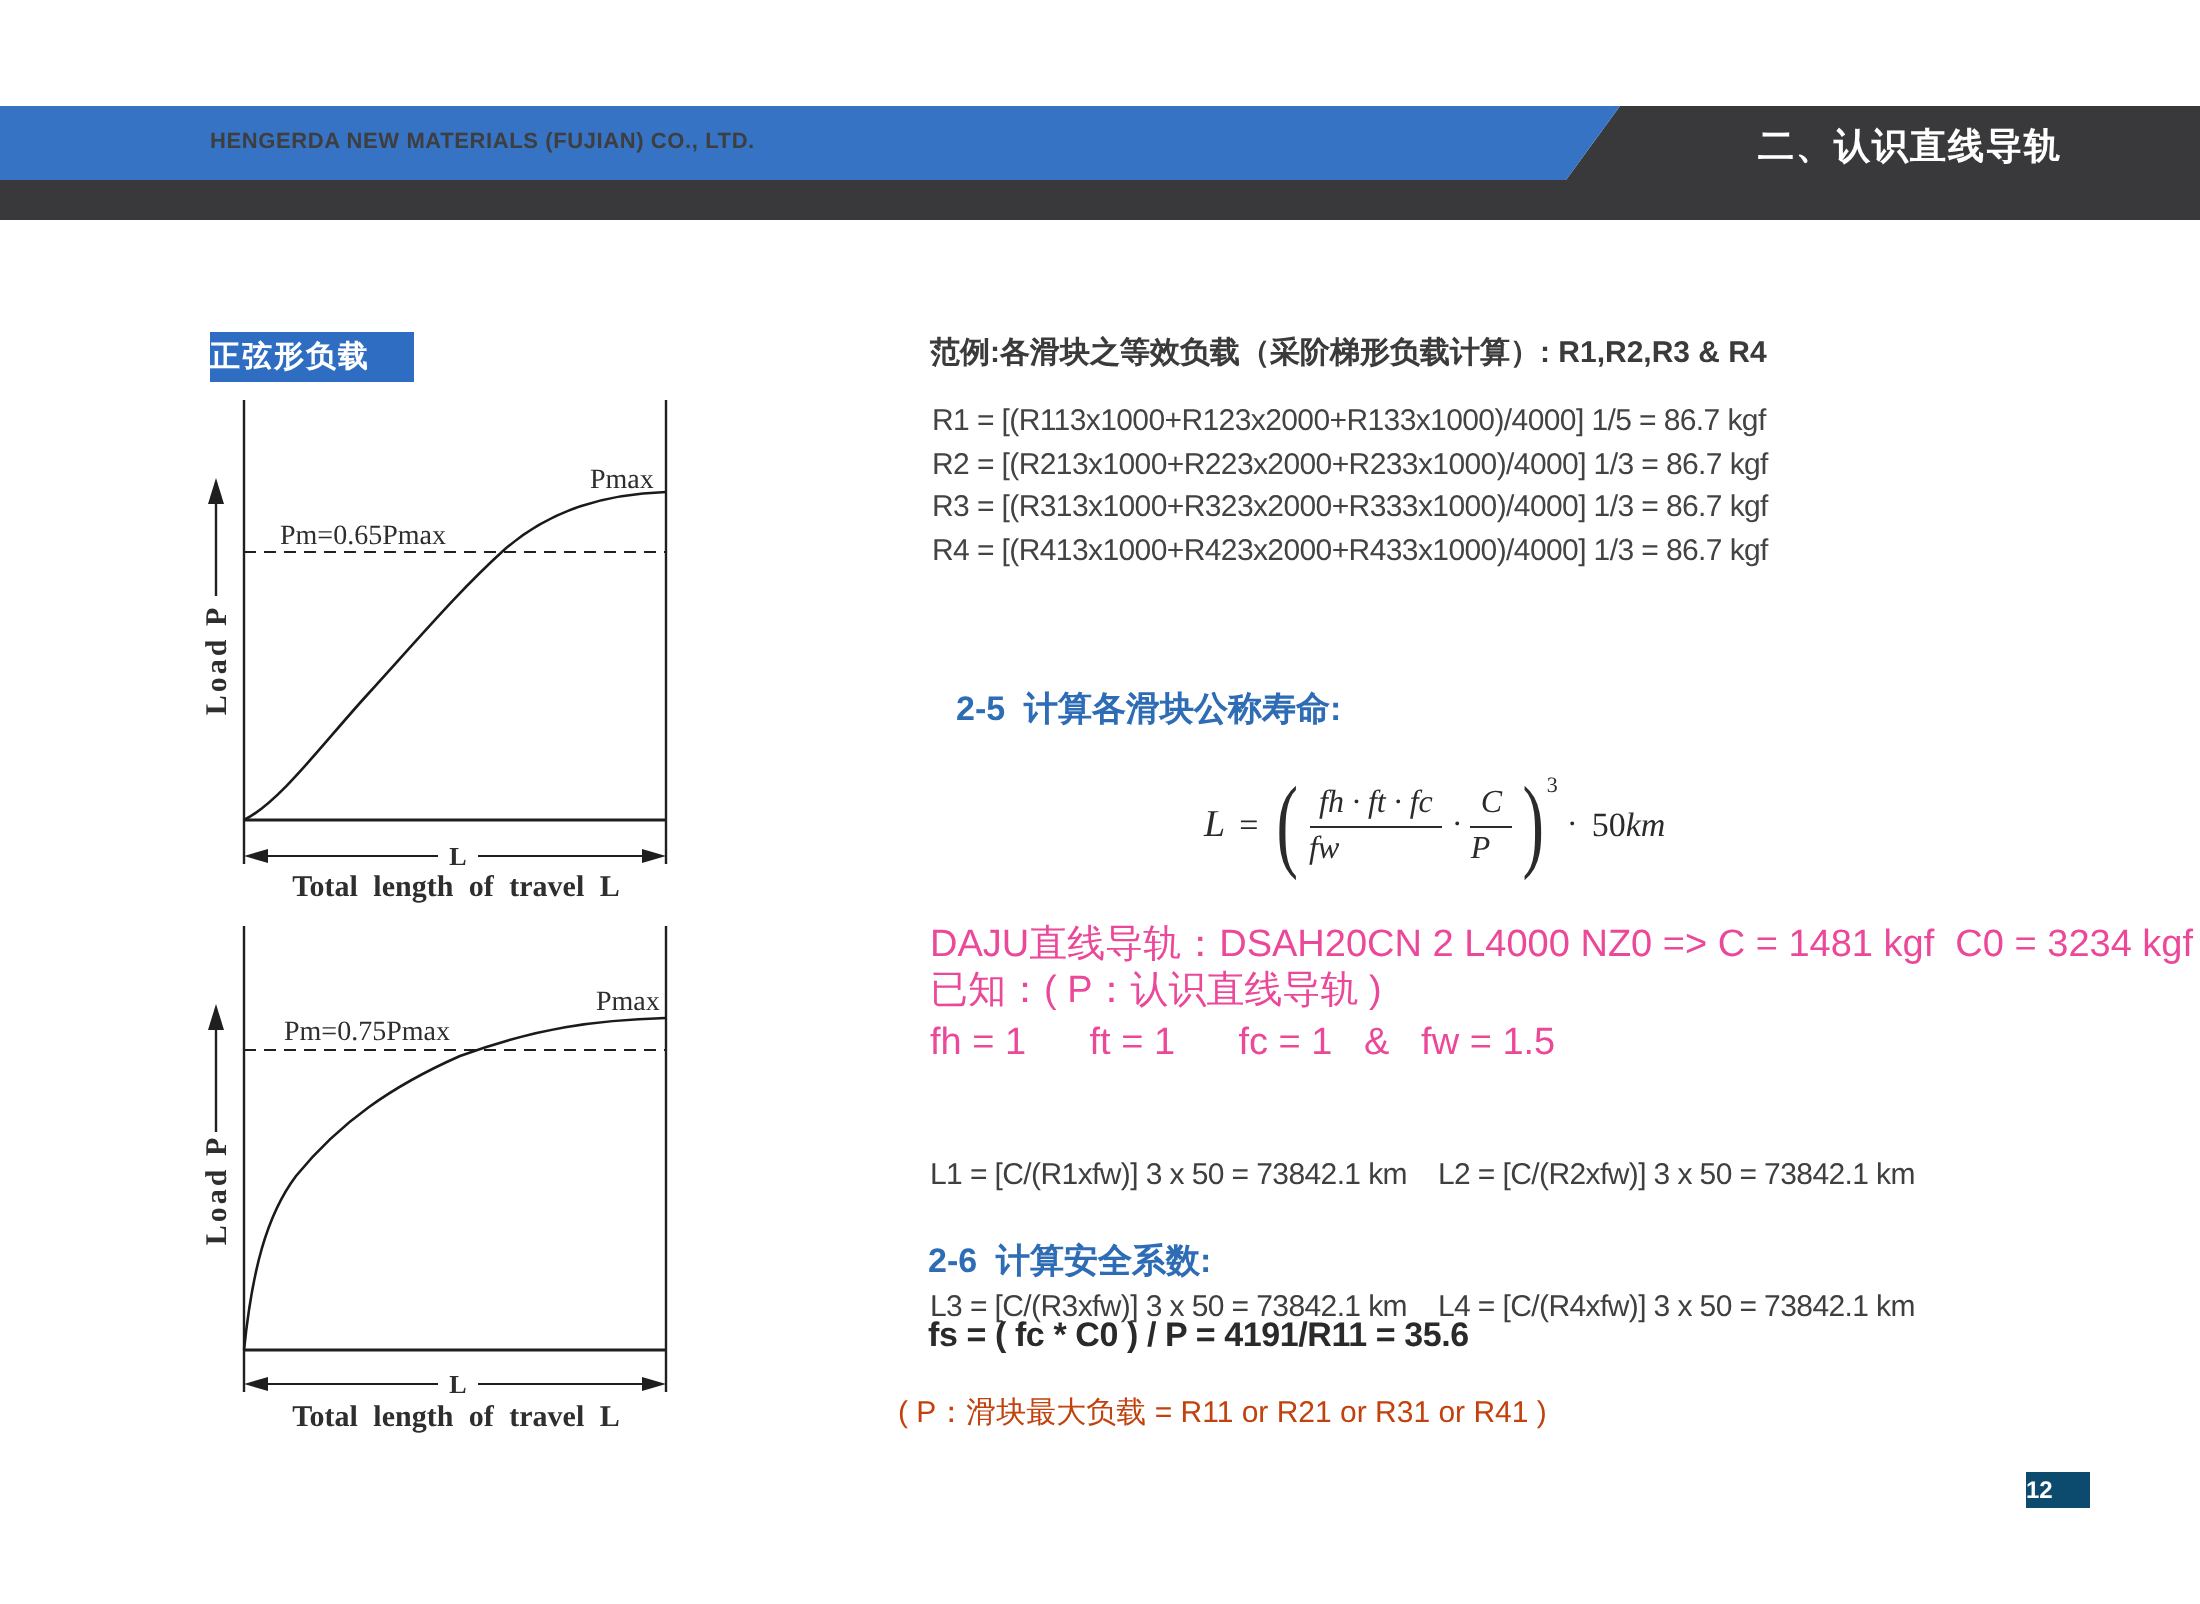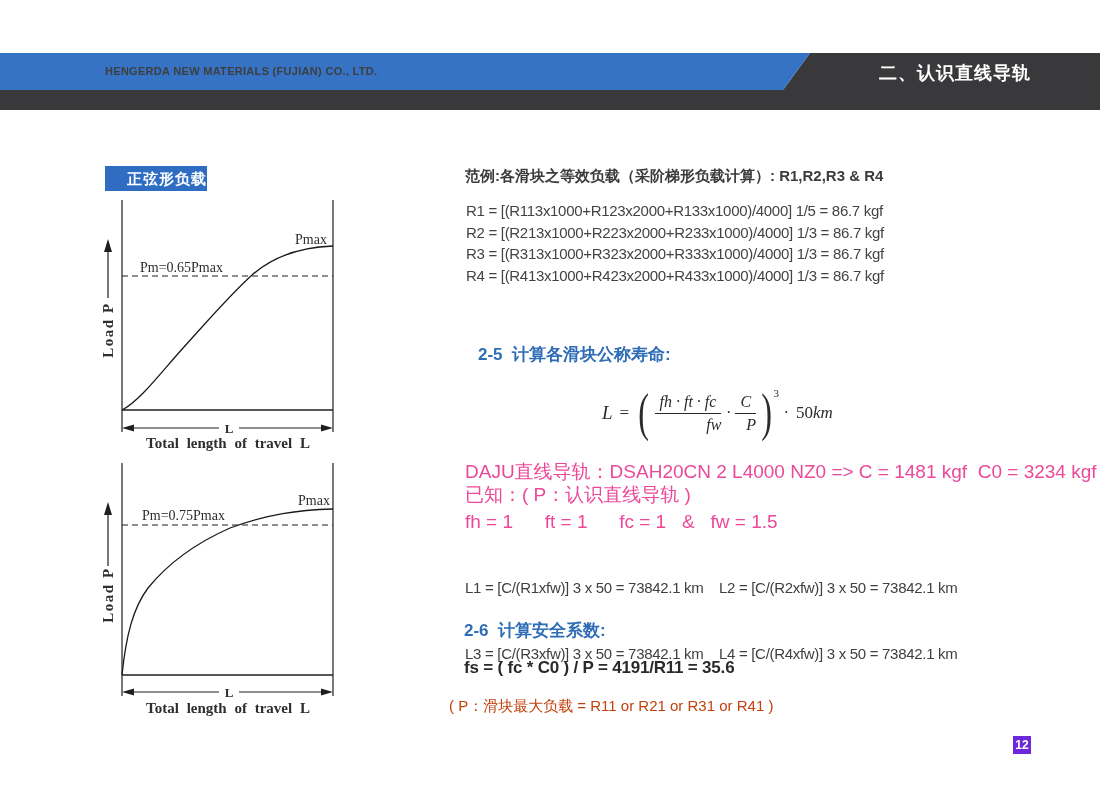--- a/index.html
+++ b/index.html
@@ -8,21 +8,21 @@
 
   
   #header-svg{position:absolute;left:0;top:0;}
   .company-text{position:absolute;left:105px;top:53px;height:37px;line-height:37px;
 : #fff;   colorcolor:#ffffff;font-size:11px;font-weight:bold;letter-spacing:.3px;}
   .section-title{position:absolute;left:810px;top:45px;width:290px;height:56px;line-height:56px;
    text-align:center;color:#ffffff;font-size:18px;font-weight:bold;letter-spacing:1px;}
 
   
   .load-label{position:absolute;left:105px;top:166px;width:102px;height:25px;line-height:25px;
-   background:#2f6dc2;color:#ffffff;font-size:15px;font-weight:bold;text-align:right;letter-spacing:1px;}
+   background:#2f6dc2;color:#ffffff;font-size:15px;font-weight:bold;text-align:left;letter-spacing:1px;}
   .chart{position:absolute;left:78px;}
   #chart1{top:195px;} #chart2{top:458px;}
   .chart text{fill:#2e2e2e;font-family:"Liberation Serif","DejaVu Serif",serif;}
   .chart .serif-label{font-size:14px;}
   .chart .axis-label{font-size:15px;font-weight:bold;letter-spacing:1.5px;}
   .chart .dim-label{font-size:13px;font-weight:bold;}
   .chart .caption{font-size:15px;font-weight:bold;word-spacing:4px;}
 
   
   .abs{position:absolute;}
@@ -37,31 +37,31 @@
    color:#3f3f3f;white-space:pre;}
   #fsline{left:464px;top:658px;font-size:17px;font-weight:bold;color:#2a2a2a;letter-spacing:-0.2px;}
   #pnote{left:449px;top:697px;font-size:15px;color:#c2410c;}
 
   
   .formula{position:absolute;left:602px;top:383px;height:60px;display:flex;align-items:center;
    font-family:"Liberation Serif","DejaVu Serif",serif;font-style:italic;color:#2b2b2b;}
   .f-var{font-size:19px;margin-right:7px;}
   .f-eq{font-size:17px;font-style:normal;margin-right:6px;}
   .f-paren{font-size:52px;font-style:normal;font-weight:200;transform:scaleX(.62);line-height:0;}
-  .f-frac{display:inline-flex;flex-direction:column;align-items:flex-end;font-size:16px;margin:0 2px;}
+  .f-frac{display:inline-flex;flex-direction:column;align-items:flex-start;font-size:16px;margin:0 2px;}
   .f-num{padding:0 5px 2px;border-bottom:1.2px solid #2b2b2b;white-space:pre;}
   .f-den{padding-top:2px;}
   .f-dot{font-size:16px;margin:0 3px;}
   .f-exp{font-size:11px;font-style:normal;position:relative;top:-20px;left:-2px;}
   .f-tail{font-size:17px;margin-left:5px;}
   .f-tail .upright{font-style:normal;}
 
   
-  .page-badge{position:absolute;left:1013px;top:736px;width:18px;height:18px;background:#6d28d9;
-   color:#ffffff;font-size:12px;font-weight:bold;text-align:center;line-height:18px;}
+  .page-badge{position:absolute;left:1013px;top:736px;width:32px;height:18px;background:#0c4a6e;
+   color:#ffffff;font-size:12px;font-weight:bold;text-align:left;line-height:18px;}
 </style>
 </head>
 <body>
 
 <div id="page">
 
   <svg id="header-svg" width="1100" height="112">
     <polygon points="0,90 783,90 810,53 1100,53 1100,110 0,110" fill="#39393b"></polygon>
     <polygon points="0,53 810,53 783,90 0,90" fill="#3673c5"></polygon>
   </svg>

